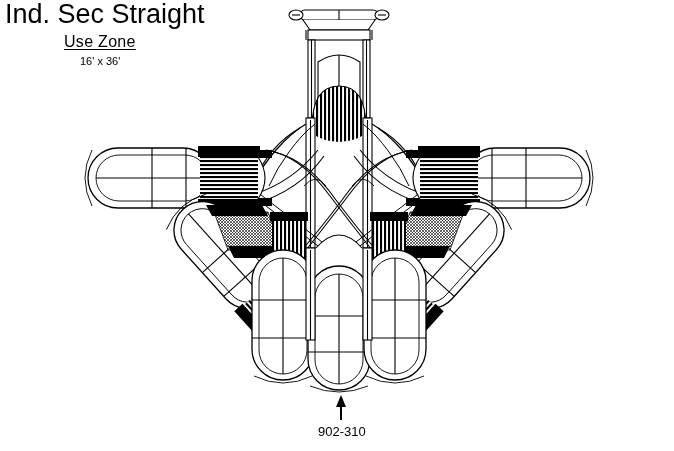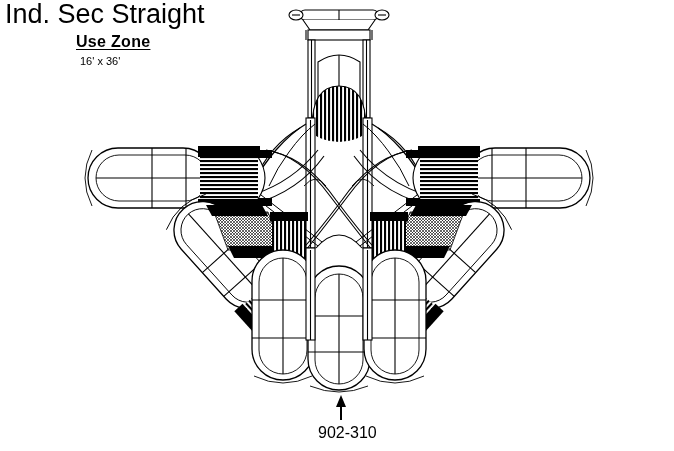--- a/index.html
+++ b/index.html
@@ -13,33 +13,33 @@
   #sheet{position:relative;width:674px;height:451px;background:#fff;border-radius:21px;}
 
   
   #title{
     position:absolute;left:5px;top:-2px;
     font-size:27px;line-height:32px;
     color:#000;white-space:nowrap;
     font-weight:400;
   }
   #usezone{
-    position:absolute;left:76px;top:33px;
-    font-size:16px;font-weight:bold;color:#000;
+    position:absolute;left:64px;top:33px;
+    font-size:16px;font-weight:normal;color:#000;
     text-decoration:underline;
     text-underline-offset:2px;
     letter-spacing:.3px;
   }
   #dims{
     position:absolute;left:80px;top:55px;
     font-size:11px;color:#000;white-space:nowrap;text-align:center;
   }
   #callout-label{
     position:absolute;left:318px;top:424px;
-    font-size:16px;color:#000;white-space:nowrap;
+    font-size:13px;color:#000;white-space:nowrap;
   }
   #drawing{position:absolute;left:0;top:0;}
 </style>
 </head>
 <body>
 
 <div id="sheet">
 
   <div id="title">Ind. Sec Straight</div>
   <div id="usezone">Use Zone</div>

